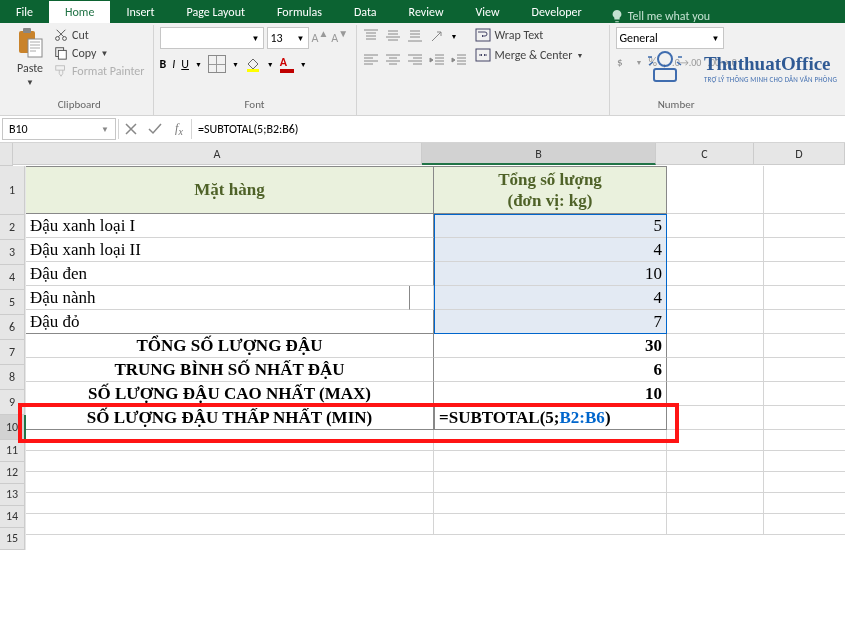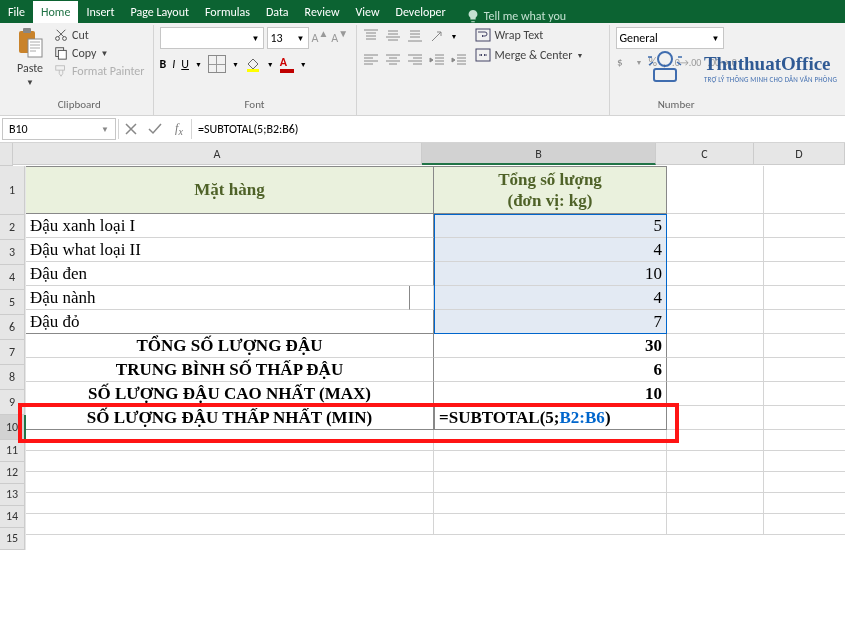--- a/index.html
+++ b/index.html
@@ -1,17 +1,17 @@
 <!DOCTYPE html>
 <html><head>
 <meta charset="utf-8">
 <style>
   body { margin:0; font-family:"Segoe UI",Calibri,Arial,sans-serif; font-size:12px; background:#fff; user-select:none; width:845px; height:641px; overflow:hidden; position:relative;}
   .tabs { display:flex; align-items:flex-end; background:#0c6332; height:23px; padding-left:0; }
-  .tab { color:#fff; padding:4px 8px; font-size:12px; cursor:pointer; }
+  .tab { color:#fff; padding:4px 16px; font-size:12px; cursor:pointer; }
   .tab.file { background:#0c6332; }
   .tab.active { background:#fff; color:#217346; }
   .tell { color:#c3e1d1; display:flex; align-items:center; gap:4px; padding-left:12px;justify-content:center; }
   .ribbon { background:#f1f1f1; border-bottom:1px solid #d4d4d4; height:90px; display:flex; align-items:stretch; padding:2px 6px 0 6px; position:relative;}
   .group { display:flex; flex-direction:column; border-right:1px solid #d4d4d4; padding:2px 6px; justify-content:space-between;}
   .group-body { display:flex; gap:4px; flex:1; align-items:flex-start;}
   .group-label { text-align:center; color:#666; font-size:11px; padding-bottom:2px;}
   .big-btn { display:flex; flex-direction:column; align-items:center; width:36px; color:#444; gap:2px;}
   .mini-btn { display:flex; align-items:center; gap:4px; color:#444; padding:1px 2px; font-size:12px; white-space:nowrap;}
   .mini-btn.disabled { color:#b0b0b0;}
@@ -346,31 +346,31 @@
         <div class="cell " style="left: 641px; top: 327px; width: 97px; height: 21px;">&nbsp;</div>
         <div class="cell " style="left: 738px; top: 327px; width: 90px; height: 21px;">&nbsp;</div>
         <div class="cell " style="left: 0px; top: 348px; width: 408px; height: 21px;">&nbsp;</div>
         <div class="cell " style="left: 408px; top: 348px; width: 233px; height: 21px;">&nbsp;</div>
         <div class="cell " style="left: 641px; top: 348px; width: 97px; height: 21px;">&nbsp;</div>
         <div class="cell " style="left: 738px; top: 348px; width: 90px; height: 21px;">&nbsp;</div>
         <div class="cell hcell thick-b thick-r" style="left: 0px; top: 0px; width: 408px; height: 48px; border-top: 1.5px solid rgb(136, 136, 136);">Mặt hàng</div>
         <div class="cell thick-r" style="left: 0px; top: 48px; width: 408px; height: 24px;">Đậu xanh loại I</div>
         <div class="cell hcell thick-b thick-r" style="left: 408px; top: 0px; width: 233px; height: 48px; border-top: 1.5px solid rgb(136, 136, 136);">Tổng số lượng<br>(đơn vị: kg)</div>
         <div class="cell right thick-r selrange" style="left: 408px; top: 48px; width: 233px; height: 24px;">5</div>
-        <div class="cell thick-r" style="left: 0px; top: 72px; width: 408px; height: 24px;">Đậu what loại II</div>
+        <div class="cell thick-r" style="left: 0px; top: 72px; width: 408px; height: 24px;">Đậu xanh loại II</div>
         <div class="cell right thick-r selrange" style="left: 408px; top: 72px; width: 233px; height: 24px;">4</div>
         <div class="cell thick-r" style="left: 0px; top: 96px; width: 408px; height: 24px;">Đậu đen</div>
         <div class="cell right thick-r selrange" style="left: 408px; top: 96px; width: 233px; height: 24px;">10</div>
         <div class="cell thick-r" style="left: 0px; top: 120px; width: 384px; height: 24px;">Đậu nành</div>
         <div class="cell right thick-r selrange" style="left: 408px; top: 120px; width: 233px; height: 24px;">4</div>
         <div class="cell thick-r thick-b" style="left: 0px; top: 144px; width: 408px; height: 24px; text-align: right;">Đậu đỏ</div>
         <div class="cell right thick-r selrange thick-b" style="left: 408px; top: 144px; width: 233px; height: 24px;">7</div>
         <div class="cell bold center thick-r " style="left: 0px; top: 168px; width: 408px; height: 24px;">TỔNG SỐ LƯỢNG ĐẬU</div>
         <div class="cell bold right thick-r" style="left: 408px; top: 168px; width: 233px; height: 24px;">30</div>
-        <div class="cell bold center thick-r " style="left: 0px; top: 192px; width: 408px; height: 24px;">TRUNG BÌNH SỐ THẤP ĐẬU</div>
+        <div class="cell bold center thick-r " style="left: 0px; top: 192px; width: 408px; height: 24px;">TRUNG BÌNH SỐ NHẤT ĐẬU</div>
         <div class="cell bold right thick-r" style="left: 408px; top: 192px; width: 233px; height: 24px;">6</div>
         <div class="cell bold center thick-r" style="left: 0px; top: 216px; width: 408px; height: 24px;">SỐ LƯỢNG ĐẬU CAO NHẤT (MAX)</div>
         <div class="cell bold right thick-r" style="left: 408px; top: 216px; width: 233px; height: 24px;">10</div>
         <div class="cell bold center thick-r thick-b" style="left: 0px; top: 240px; width: 408px; height: 24px;">SỐ LƯỢNG ĐẬU THẤP NHẤT (MIN)</div>
         <div class="cell bold thick-r thick-b" style="left: 408px; top: 240px; width: 233px; height: 24px; border-left: 1.5px solid rgb(136, 136, 136);">
           <span class="in-formula bold">=SUBTOTAL(5;<span class="blue">B2:B6</span>)</span>
         </div>
         <div style="position: absolute; left: 408px; top: 48px; width: 233px; height: 120px; outline: rgb(0, 102, 204) solid 1.5px; outline-offset: -1px; pointer-events: none;"></div>
         <div class="redbox" style="left: -8px; top: 237px; width: 653px; height: 32px;"></div>
       </div>

